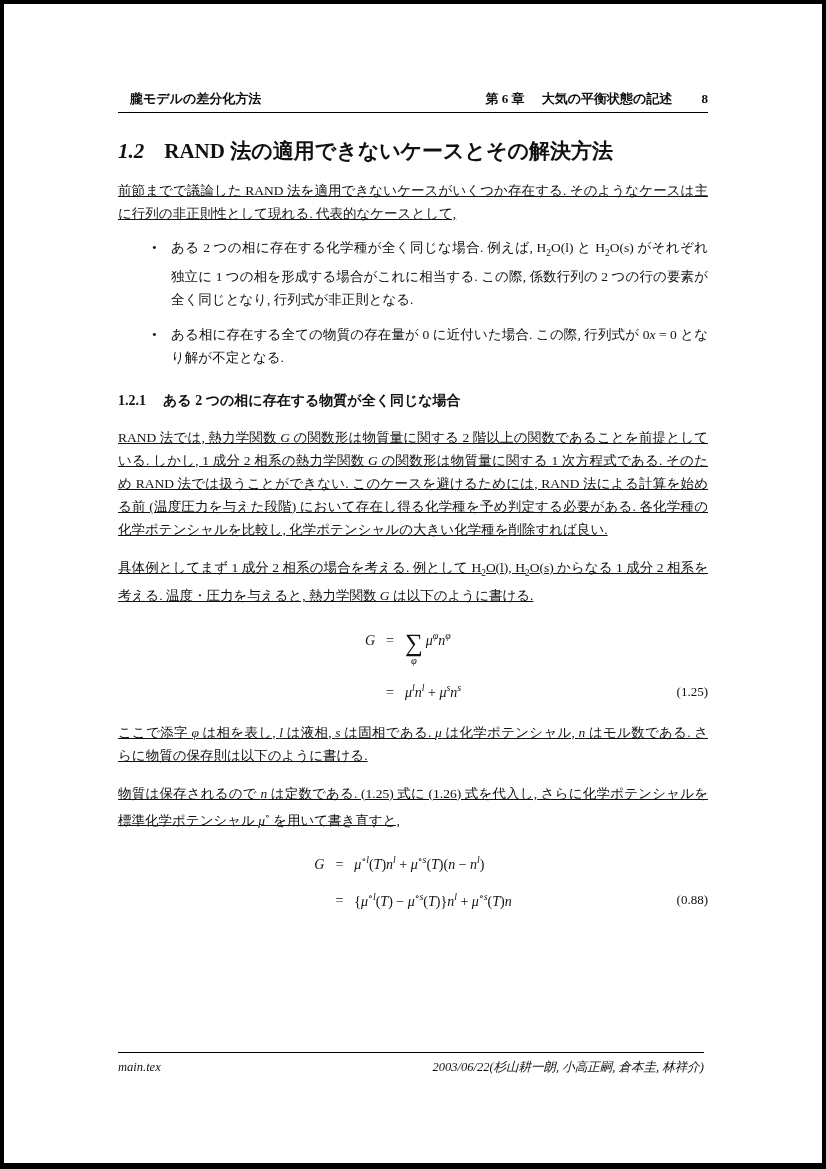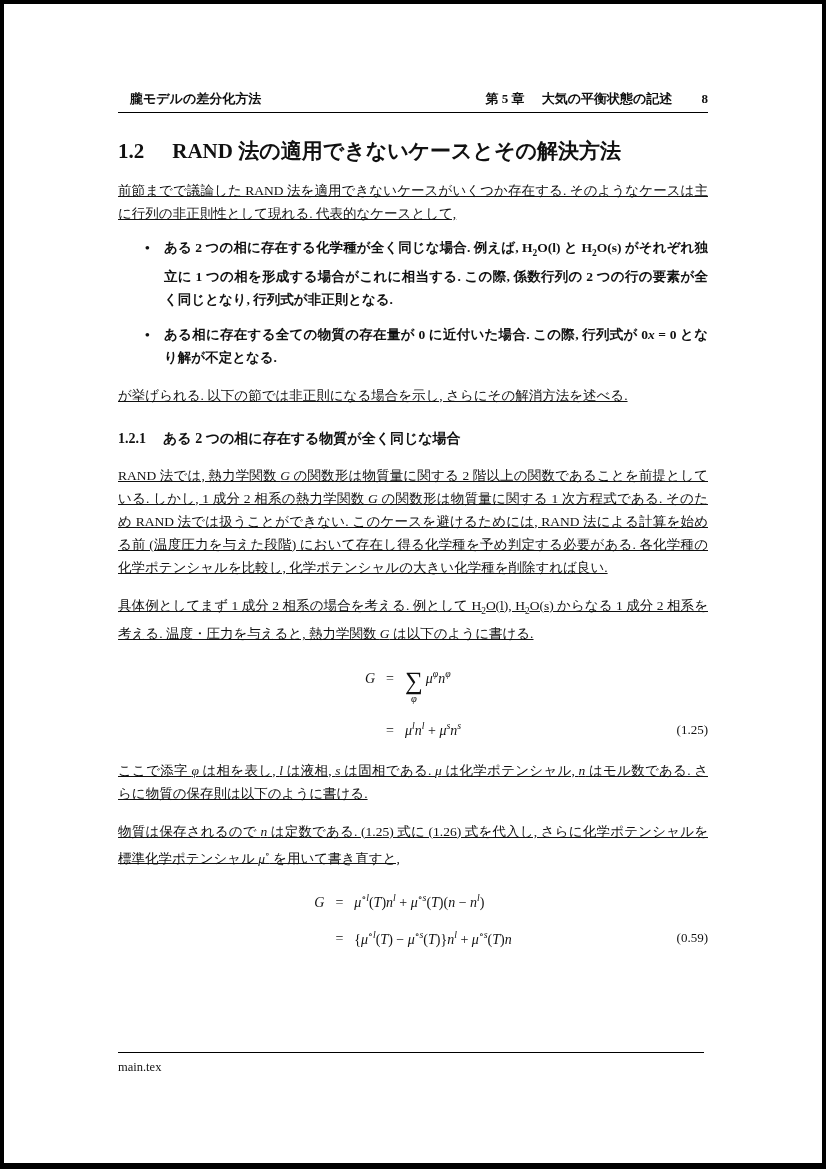--- a/index.html
+++ b/index.html
@@ -12,77 +12,76 @@
     font-size: 13.5px; color: #111; line-height: 23px;
   }
   
   .running-header { display: flex; justify-content: space-between; align-items: baseline;
     font-size: 13px; font-weight: bold; line-height: 17px; padding-left: 12px; }
   .hdr-right span { margin-left: 14px; }
   .hdr-right .pgnum { margin-left: 26px; }
   .header-rule { border: none; border-top: 1.4px solid #000; margin: 5px 0 0 0; }
   
   h1.sec { font-size: 21px; line-height: 26px; font-weight: bold; margin: 25px 0 0 0; }
-  h1.sec .sec-num { margin-right: 28px; }
+  h1.sec .sec-num { margin-right: 20px; font-style: italic; }
   h2.subsec { font-size: 14px; line-height: 21px; font-weight: bold; margin: 21px 0 0 0; }
   h2.subsec .sec-num { margin-right: 17px; }
   
   p.body { margin: 15px 0 0 0; text-align: justify; text-decoration: underline; }
   p.body i, .eq i { font-style: italic; }
   sub { font-size: 70%; }
   sup { font-size: 70%; }
   
   ul.blist { margin: 11px 0 0 0; padding: 0 0 0 46px; list-style: none; }
-  ul.blist li { margin: 0 0 12px 0; position: relative; text-align: justify; font-weight: bold; }
+  ul.blist li { margin: 0 0 12px 7px; position: relative; text-align: justify; }
   ul.blist li::before { content: "\2022"; position: absolute; left: -19px; top: 0; }
   
   .equation { position: relative; margin: 17px 0; min-height: 24px; }
   .eq-rows { display: grid; grid-template-columns: max-content max-content max-content;
     justify-content: center; align-items: baseline; row-gap: 9px; font-size: 14px; }
   .eq-row { display: contents; }
   .eq-lhs { justify-self: end; }
   .eq-rel { margin: 0 11px; }
   .eq-label { position: absolute; right: 0; bottom: 1px; font-size: 13px; }
   .msum { display: inline-flex; flex-direction: column; align-items: center;
     vertical-align: -0.45em; margin: 0 3px 0 0; }
   .msum-s { font-size: 25px; line-height: 1.0; }
   .msum-b { font-size: 10.5px; line-height: 1.1; }
   
-  .footer { position: absolute; left: 114px; right: 118px; top: 1048px; }
+  .footer { position: absolute; left: 114px; right: 118px; top: 1048px; font-style: italic; }
   .footer-rule { border: none; border-top: 1px solid #000; margin: 0; }
   .footer-row { display: flex; justify-content: space-between; font-size: 12.5px;
     line-height: 16px; margin-top: 6px; }
 </style>
 </head>
 <body>
 
 <div class="page">
 
   <div class="running-header">
     <span>朧モデルの差分化方法</span>
     <span class="hdr-right">
-      <span>第 5 章</span>
+      <span>第 6 章</span>
       <span>大気の平衡状態の記述</span>
       <span class="pgnum">8</span>
     </span>
   </div>
   <hr class="header-rule">
 
   <h1 class="sec">
     <span class="sec-num">1.2</span><span>RAND 法の適用できないケースとその解決方法</span>
   </h1>
 
   <p class="body">前節までで議論した RAND 法を適用できないケースがいくつか存在する. そのようなケースは主に行列の非正則性として現れる. 代表的なケースとして,</p>
 
   <ul class="blist">
     <li>ある 2 つの相に存在する化学種が全く同じな場合. 例えば, H<sub>2</sub>O(l) と H<sub>2</sub>O(s) がそれぞれ独立に 1 つの相を形成する場合がこれに相当する. この際, 係数行列の 2 つの行の要素が全く同じとなり, 行列式が非正則となる.</li>
     <li>ある相に存在する全ての物質の存在量が 0 に近付いた場合. この際, 行列式が 0<i>x</i> = 0 となり解が不定となる.</li>
   </ul>
 
-  <p class="body">が挙げられる. 以下の節では非正則になる場合を示し, さらにその解消方法を述べる.</p>
 
   <h2 class="subsec">
     <span class="sec-num">1.2.1</span><span>ある 2 つの相に存在する物質が全く同じな場合</span>
   </h2>
 
   <p class="body">RAND 法では, 熱力学関数 <i>G</i> の関数形は物質量に関する 2 階以上の関数であることを前提としている. しかし, 1 成分 2 相系の熱力学関数 <i>G</i> の関数形は物質量に関する 1 次方程式である. そのため RAND 法では扱うことができない. このケースを避けるためには, RAND 法による計算を始める前 (温度圧力を与えた段階) において存在し得る化学種を予め判定する必要がある. 各化学種の化学ポテンシャルを比較し, 化学ポテンシャルの大きい化学種を削除すれば良い.</p>
 
   <p class="body">具体例としてまず 1 成分 2 相系の場合を考える. 例として H<sub>2</sub>O(l), H<sub>2</sub>O(s) からなる 1 成分 2 相系を考える. 温度・圧力を与えると, 熱力学関数 <i>G</i> は以下のように書ける.</p>
 
   <div class="equation">
@@ -115,24 +114,25 @@
         <span class="eq-lhs"><i>G</i></span>
         <span class="eq-rel">=</span>
         <span class="eq-rhs"><i>μ</i><sup>∘<i>l</i></sup>(<i>T</i>)<i>n</i><sup><i>l</i></sup> + <i>μ</i><sup>∘<i>s</i></sup>(<i>T</i>)(<i>n</i> − <i>n</i><sup><i>l</i></sup>)</span>
       </div>
       <div class="eq-row">
         <span class="eq-lhs"></span>
         <span class="eq-rel">=</span>
         <span class="eq-rhs">{<i>μ</i><sup>∘<i>l</i></sup>(<i>T</i>) − <i>μ</i><sup>∘<i>s</i></sup>(<i>T</i>)}<i>n</i><sup><i>l</i></sup> + <i>μ</i><sup>∘<i>s</i></sup>(<i>T</i>)<i>n</i></span>
       </div>
     </div>
-    <span class="eq-label">(0.59)</span>
+    <span class="eq-label">(0.88)</span>
   </div>
 
 
   <div class="footer">
     <hr class="footer-rule">
     <div class="footer-row">
       <span>main.tex</span>
+      <span>2003/06/22(杉山耕一朗, 小高正嗣, 倉本圭, 林祥介)</span>
     </div>
   </div>
 
 </div>
 
 </body></html>

